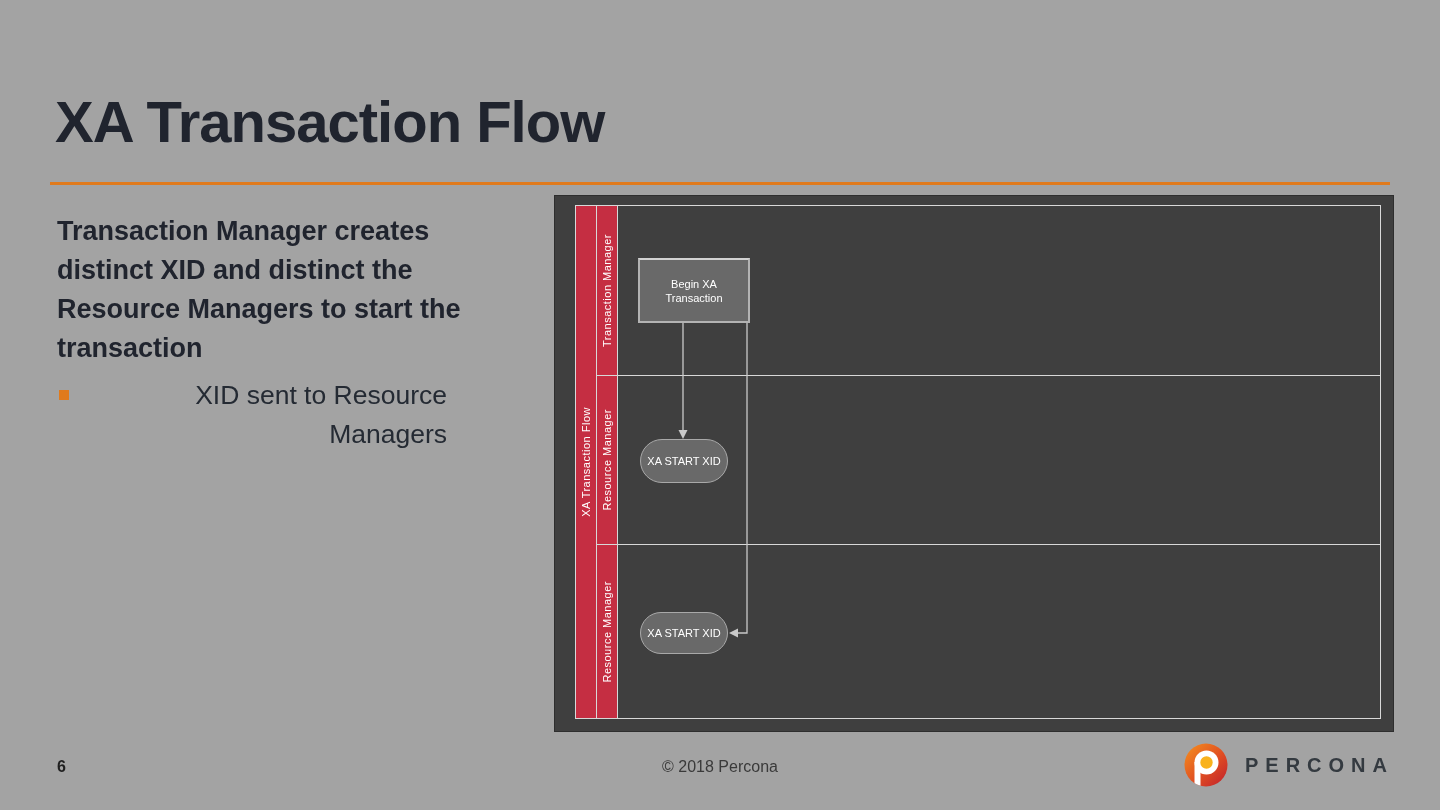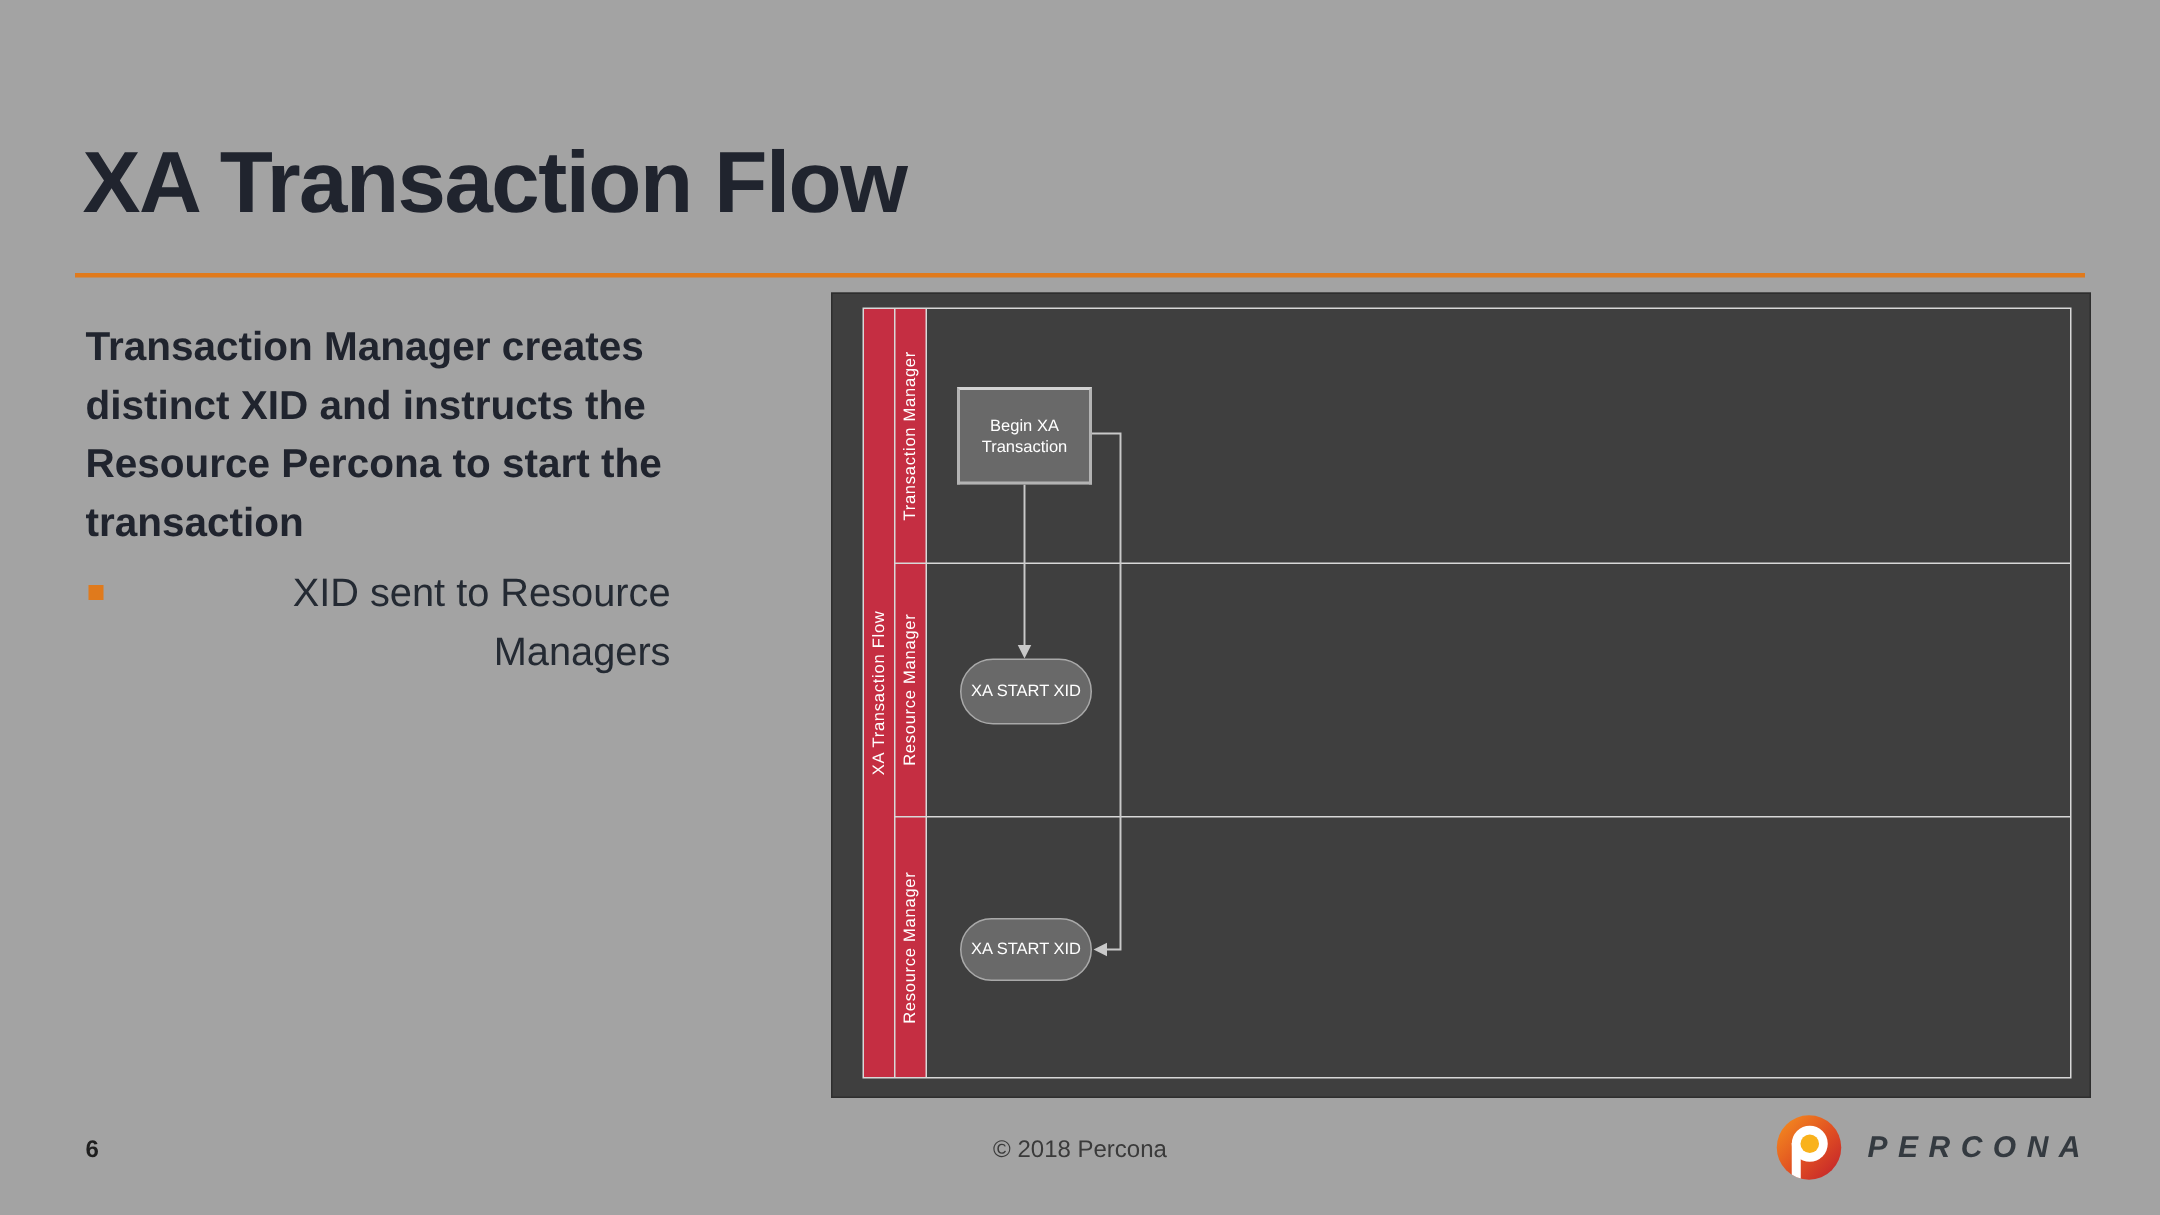--- a/index.html
+++ b/index.html
@@ -74,21 +74,21 @@
     color:#ffffff;font-size:11px;letter-spacing:0.5px;white-space:nowrap;
   }
 
   
   .node{
     position:absolute;color:#fff;font-size:11px;line-height:14px;
     display:flex;align-items:center;justify-content:center;text-align:center;
     background:var(--node-fill);
   }
   .node.rect{
-    left:83px;top:62px;width:90px;height:65px;
+    left:83px;top:62px;width:112px;height:65px;
     border:2px solid var(--node-border);border-top-color:#d2d2d2;
     padding:0 26px;
   }
   .node.pill1{
     left:85px;top:243px;width:88px;height:44px;border-radius:22px;
     border:1.5px solid #a9a9a9;
   }
   .node.pill2{
     left:85px;top:416px;width:88px;height:42px;border-radius:21px;
     border:1.5px solid #a9a9a9;
@@ -105,33 +105,33 @@
   }
   .copyright{
     position:absolute;left:0;right:0;top:758px;text-align:center;
     font-size:16px;color:#3a3a3a;
   }
   .logo{
     position:absolute;right:46px;top:742px;
     display:flex;align-items:center;gap:16px;
   }
   .brand{
-    font-size:20px;font-weight:bold;letter-spacing:7px;color:#343a40;font-style:italic;
+    font-size:20px;font-weight:bold;letter-spacing:7px;color:#343a40;
   }
 </style>
 </head>
 <body>
 
 <div class="slide">
 
   <h1 class="title">XA Transaction Flow</h1>
   <div class="title-rule"></div>
 
   <div class="content">
-    <p class="lead">Transaction Manager creates distinct XID and instructs the Resource Percona to start the transaction</p>
+    <p class="lead">Transaction Manager creates distinct XID and distinct the Resource Managers to start the transaction</p>
     <ul class="bullets">
       <li>
         <span class="sq"></span>
         <span>XID sent to Resource Managers</span>
       </li>
     </ul>
   </div>
 
   <div class="diagram">
     <div class="pool">

